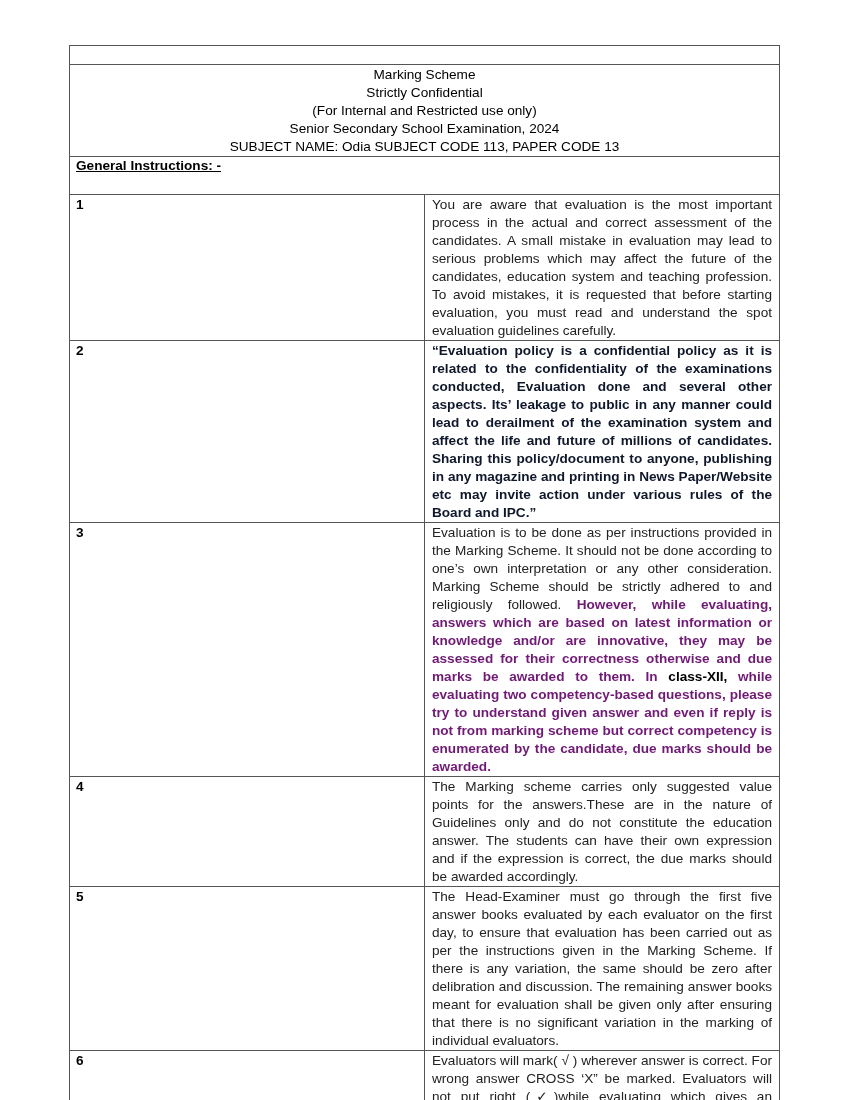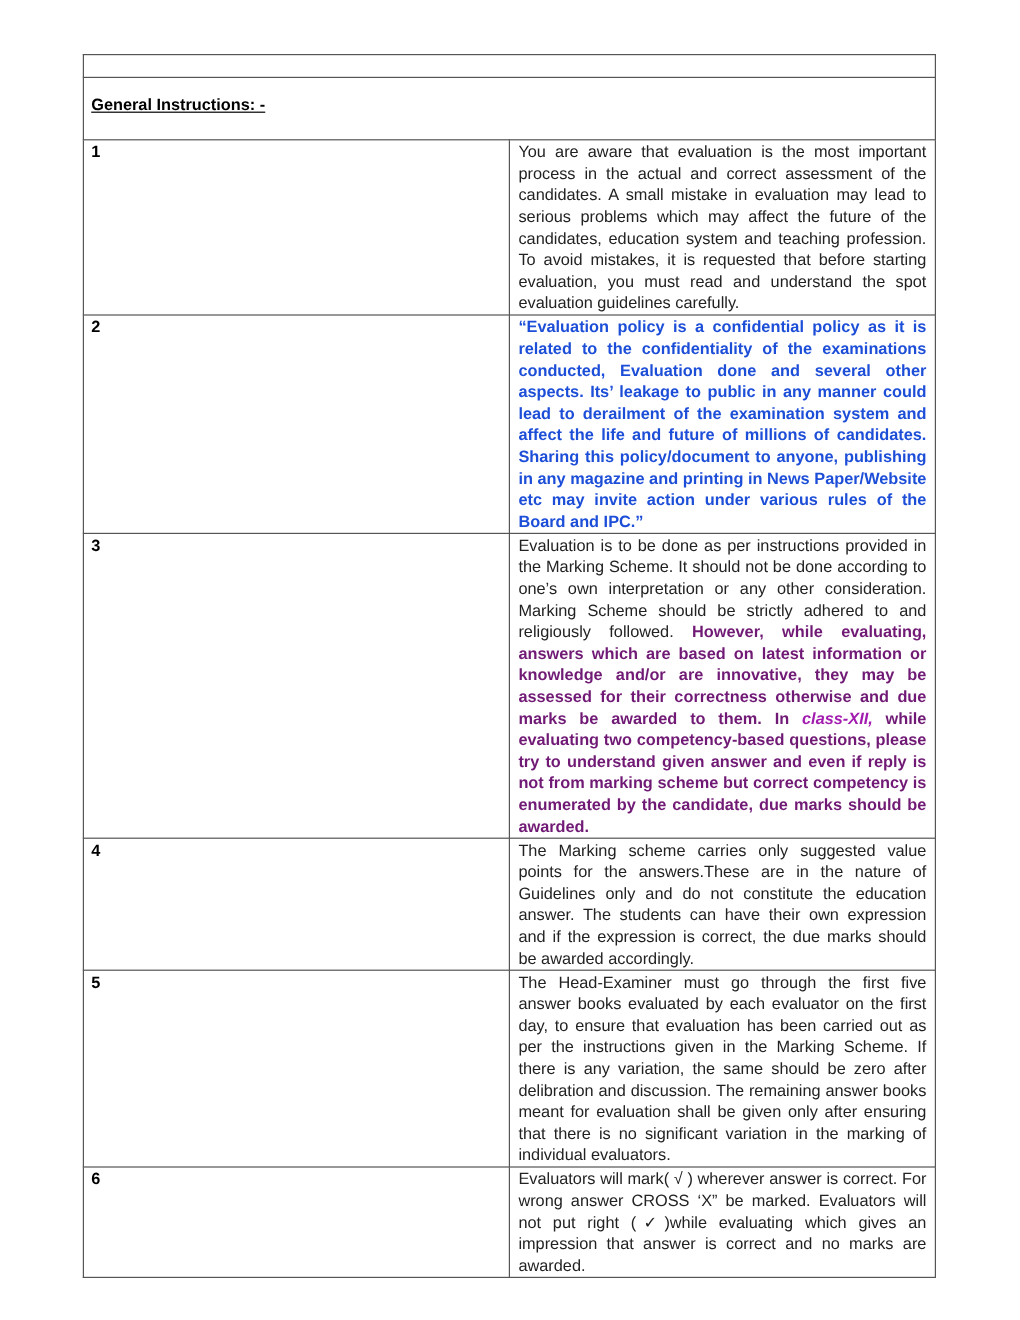--- a/index.html
+++ b/index.html
@@ -3,37 +3,46 @@
 <meta charset="utf-8">
 <style>
   html, body { margin: 0; padding: 0; background: #ffffff; }
   body { width: 850px; height: 1100px; position: relative; overflow: hidden;
          font-family: "Liberation Sans", "DejaVu Sans", sans-serif; color: #000; }
   .page { position: absolute; left: 69px; top: 45px; width: 711px; }
   table { border-collapse: collapse; width: 711px; table-layout: fixed; }
   td { border: 1px solid #555; vertical-align: top; padding: 0; }
   .blank-row td { height: 18px; }
   .header-cell { text-align: center; font-size: 13.6px; line-height: 18px; padding: 1px 0 0 0; }
-  .gi-cell { height: 36px; padding: 15px 0 0 6px; font-size: 13.6px; font-weight: bold; }
+  .gi-cell { height: 36px; padding: 1px 0 0 6px; font-size: 13.6px; font-weight: bold; }
   .gi-cell span { text-decoration: underline; }
   .num { width: 46px; font-weight: bold; font-size: 13.6px; padding: 2px 0 0 6px; }
   .txt { font-size: 13.6px; line-height: 18px; text-align: justify; padding: 1px 7px 0 7px; color: #222; }
   .txt .b { font-weight: bold; color: #701a75; }
-  .txt .red { color: #a21caf; font-weight: bold; font-style: italic; }
-  .txt.allbold { font-weight: bold; color: #1d4ed8; }
+  .txt .red { color: #000000; font-weight: bold; }
+  .txt.allbold { font-weight: bold; color: #0f172a; }
 </style>
 </head>
 <body>
 
 <div class="page">
 <table>
   <tbody>
         <tr class="blank-row">
           <td colspan="2"></td>
         </tr>
+  <tr>
+    <td colspan="2" class="header-cell">
+      <div>Marking Scheme</div>
+      <div>Strictly Confidential</div>
+      <div>(For Internal and Restricted use only)</div>
+      <div>Senior Secondary School Examination,  2024</div>
+      <div>SUBJECT NAME: Odia   SUBJECT CODE  113, PAPER CODE 13</div>
+    </td>
+  </tr>
   <tr>
     <td colspan="2" class="gi-cell"><span>General Instructions: -</span></td>
   </tr>
 
   <tr>
     <td class="num">1</td>
     <td class="txt"><span>You are aware that evaluation is the most important process in the actual and correct assessment of the candidates. A small mistake in evaluation may lead to serious problems which may affect the future of the candidates, education system and teaching profession. To avoid mistakes, it is requested that before starting evaluation, you must read and understand the spot evaluation guidelines carefully.</span></td>
   </tr>
   <tr>
     <td class="num">2</td>

